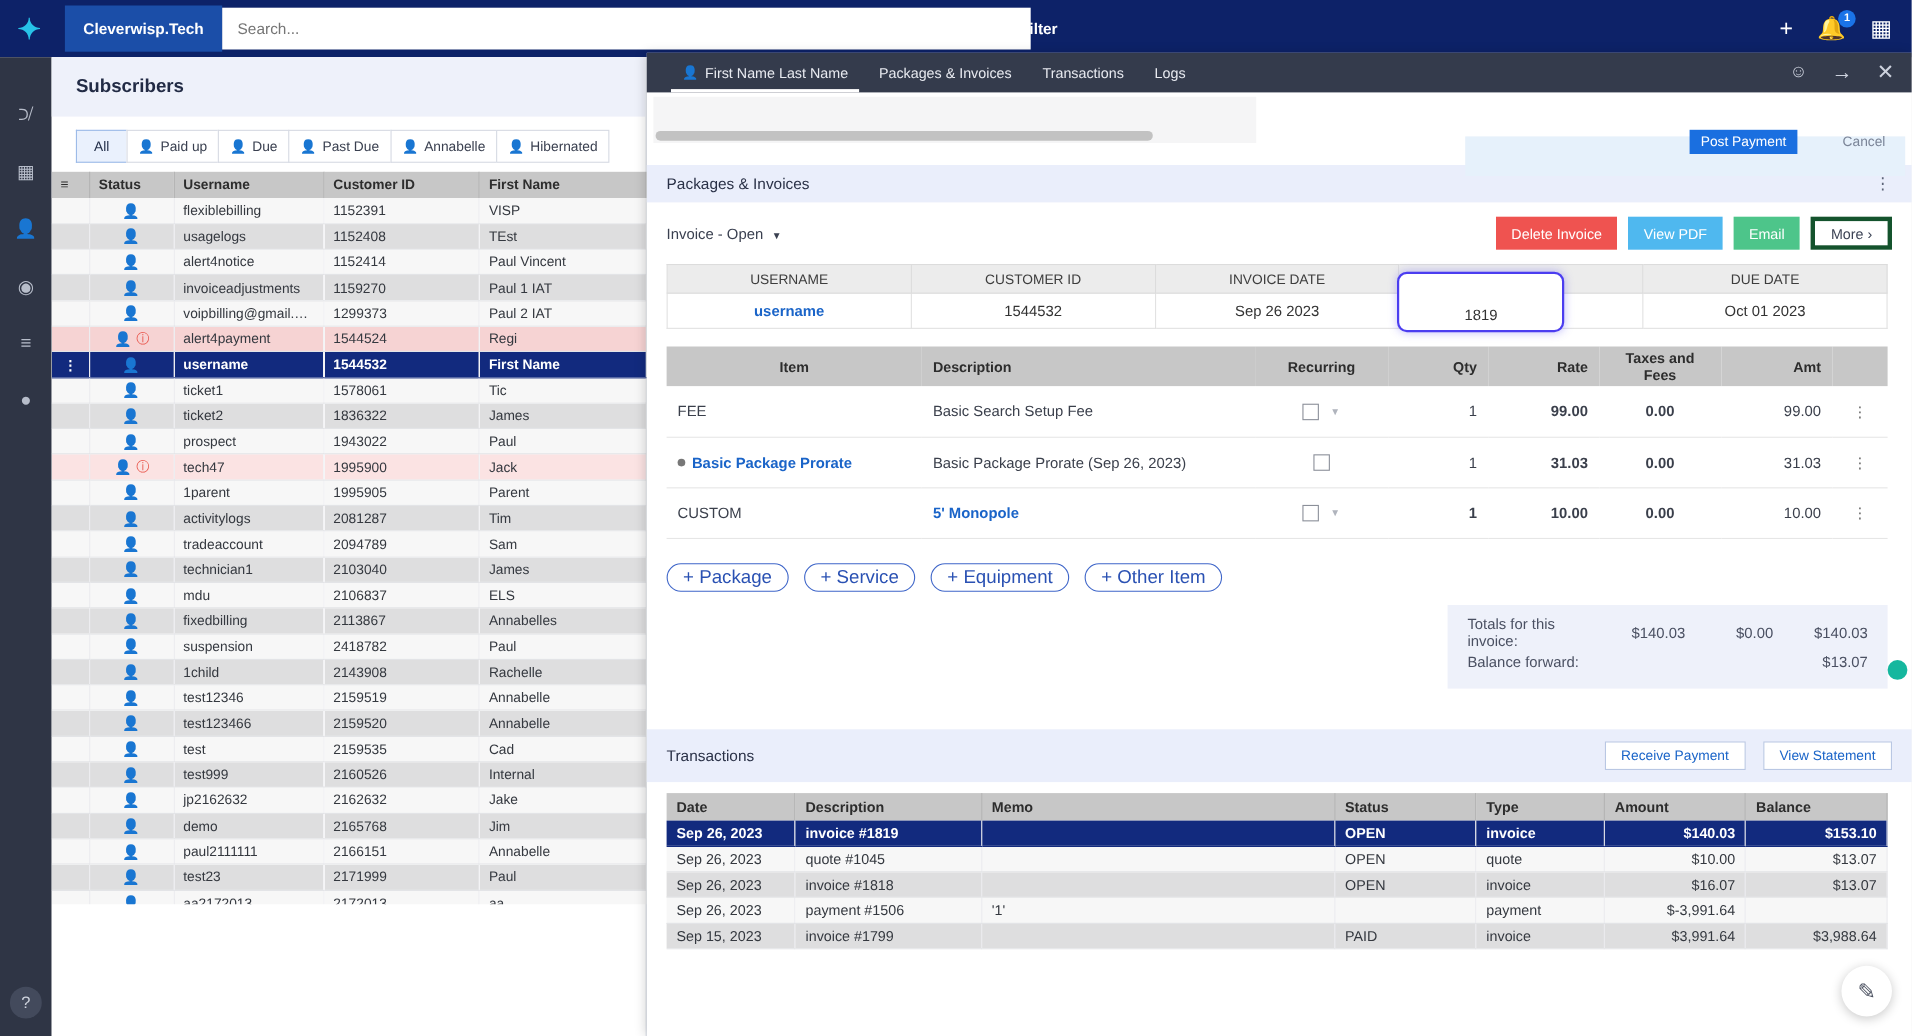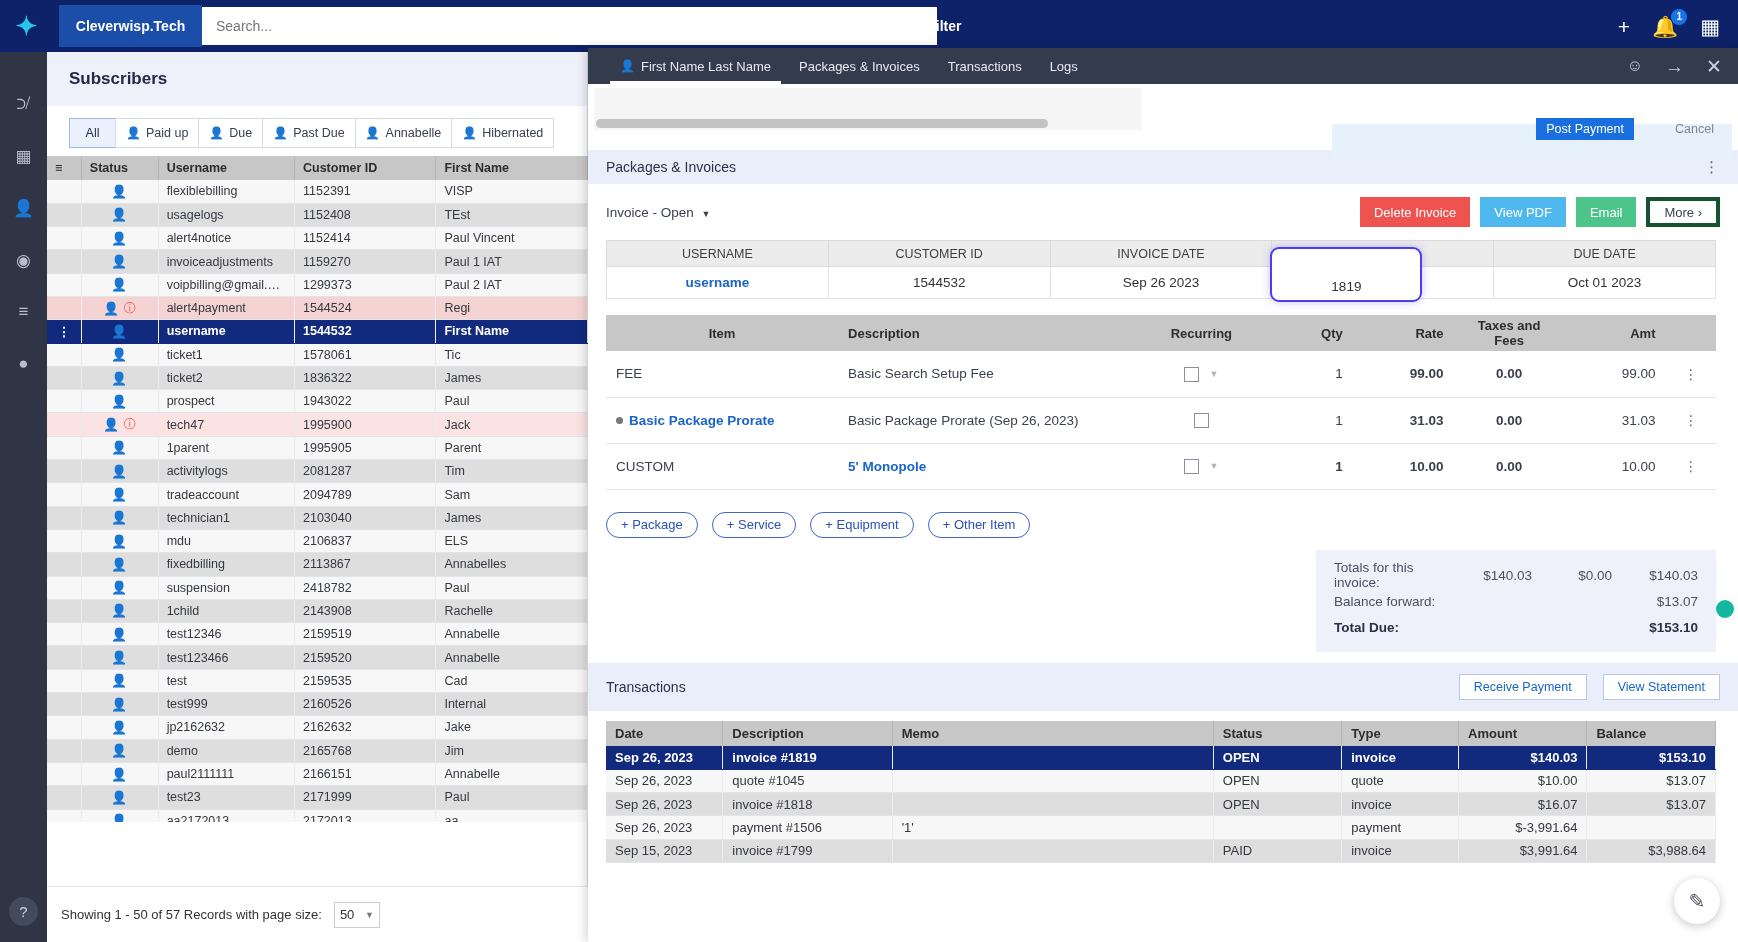--- a/index.html
+++ b/index.html
@@ -205,21 +205,21 @@
   .it-kb { width: 50px; text-align: center; }
   .blue-b { color: #1a56d6; font-weight: bold; }
   .blue-l { color: #1a64c8; font-weight: bold; cursor: pointer; }
   .dot { display: inline-block; width: 7px; height: 7px; border-radius: 50%; background: #777; margin-right: 6px; vertical-align: middle; }
   .chk { display: inline-block; width: 15px; height: 15px; border: 1.5px solid #8b8f99; background: #fff; vertical-align: middle; cursor: pointer; }
   .caretlite { color: #b0b4bd; font-size: 9px; margin-left: 10px; vertical-align: middle; }
 
   .addbtns { display: flex; gap: 14px; margin: 22px 0 0 18px; }
   .pill {
     height: 26px; padding: 0 14px; border: 1px solid #3f66c9; border-radius: 13px;
-    color: #2a51b3; font-size: 13px; display: flex; align-items: center;
+    color: #2a51b3; font-size: 17px; display: flex; align-items: center;
     justify-content: center; background: #fff; cursor: pointer;
   }
 
   .totals { position: absolute; right: 22px; top: 502px; width: 400px; background: #eef1fa; padding: 12px 18px; }
   .trow { display: flex; font-size: 13.5px; color: #4a5062; height: 26px; align-items: center; }
   .trow .lbl { flex: 1; }
   .trow .v1 { width: 86px; text-align: right; }
   .trow .v2 { width: 80px; text-align: right; }
   .trow .v3 { width: 86px; text-align: right; }
   .trow.bold { font-weight: bold; color: #2a3147; }
@@ -637,27 +637,20 @@
                 <span class="stat-cell">
                   <span class="pg red" style="font-size: 13px;">👤</span>
                 </span>
               </td>
               <td class="c-user">aa2172013</td>
               <td class="c-cid">2172013</td>
               <td class="c-first">aa</td>
             </tr>
           </tbody>
       </table>
-    </div>
-    <div class="footer-bar">
-      <span class="footer-txt">Showing 1 - 50 of 57 Records with page size:</span>
-      <span class="pagesize">
-        <span>50</span>
-        <span style="font-size:9px;color:#777;">▼</span>
-      </span>
     </div>
   </div>
 
   <div class="drawer">
     <div class="drawer-tabs" id="drawer-tabs">
         <div class="dtab active">
           <span style="color: rgb(240, 173, 31); font-size: 12px;">👤</span>
           <span>First Name Last Name</span>
         </div>
         <div class="dtab">
@@ -783,24 +776,20 @@
     <div class="totals">
       <div class="trow">
         <span class="lbl">Totals for this invoice:</span>
         <span class="v1">$140.03</span>
         <span class="v2">$0.00</span>
         <span class="v3">$140.03</span>
       </div>
       <div class="trow">
         <span class="lbl">Balance forward:</span>
         <span class="v3">$13.07</span>
-      </div>
-      <div class="trow bold">
-        <span class="lbl">Total Due:</span>
-        <span class="v3">$153.10</span>
       </div>
     </div>
 
     <div class="tx-head">
       <span class="sec-title">Transactions</span>
       <span class="tx-btns">
         <span class="btn outline-blue">Receive Payment</span>
         <span class="btn outline-blue">View Statement</span>
       </span>
     </div>

